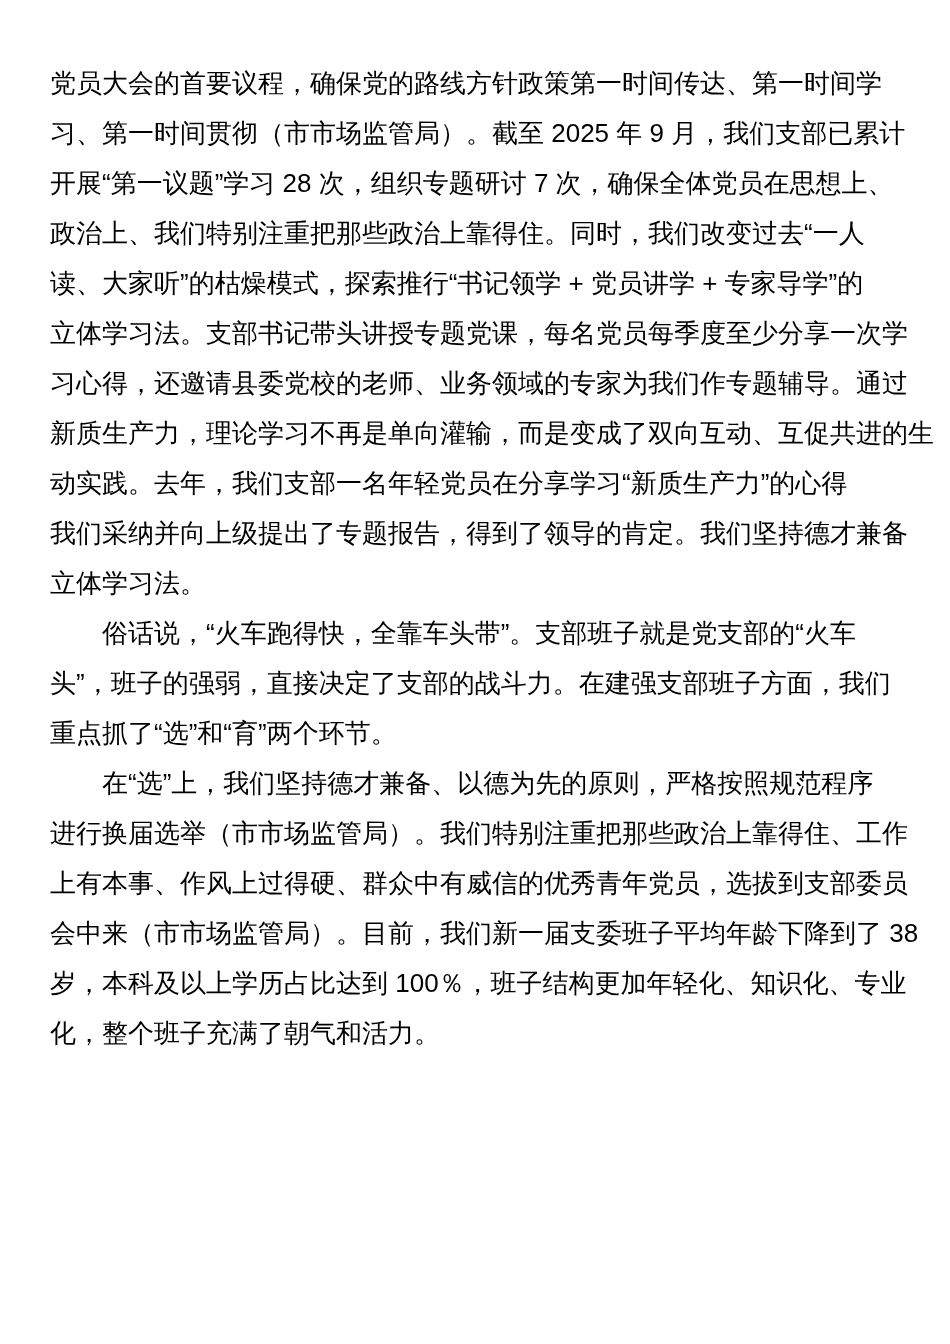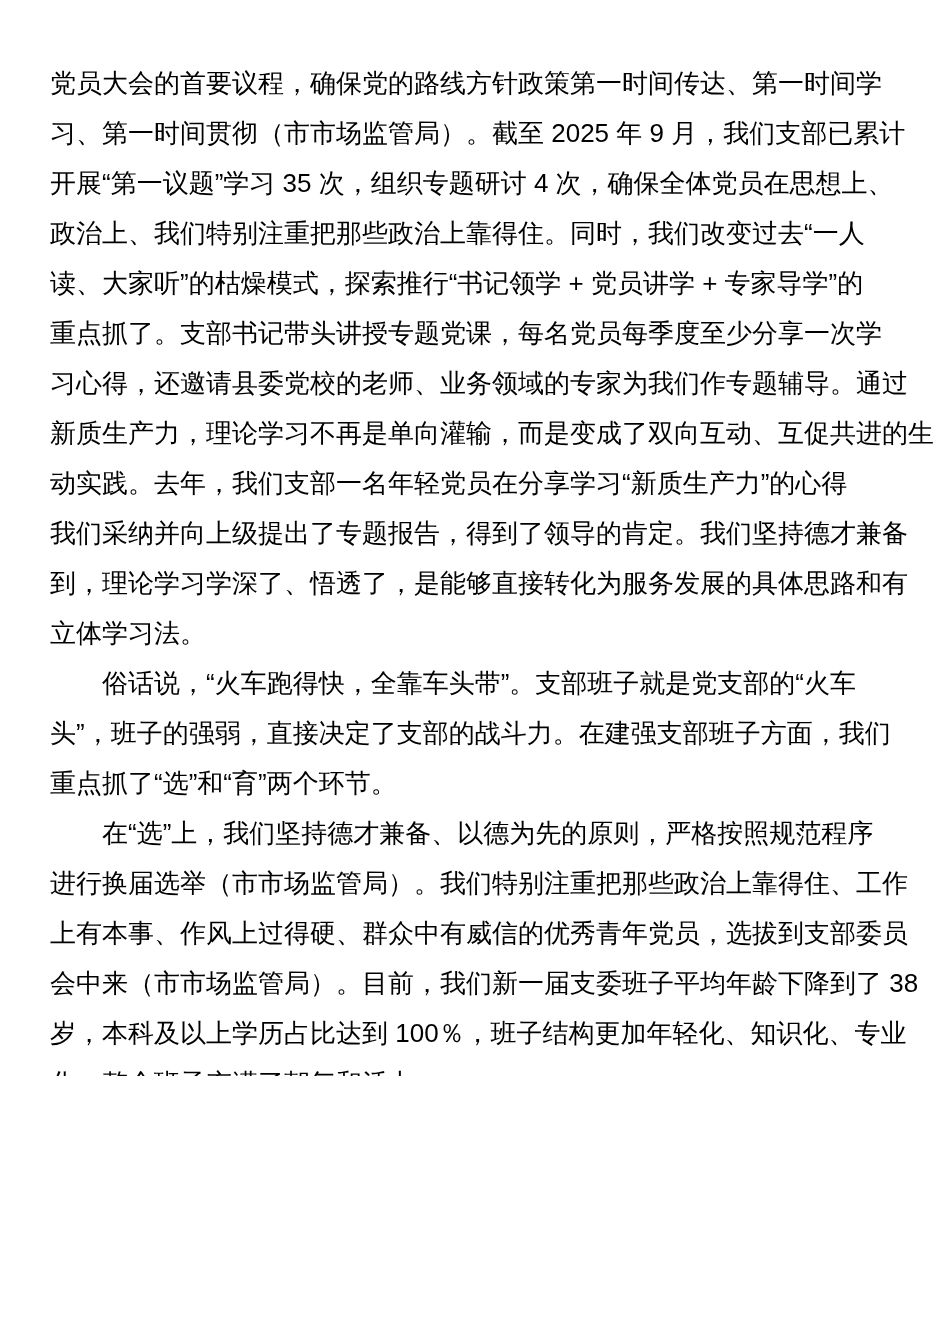--- a/index.html
+++ b/index.html
@@ -39,29 +39,28 @@
   }
 </style>
 </head>
 <body>
 
 <div class="page">
   <div class="text-block">
 
     <div class="line">党员大会的首要议程，确保党的路线方针政策第一时间传达、第一时间学</div>
     <div class="line">习、第一时间贯彻（市市场监管局）。截至 2025 年 9 月，我们支部已累计</div>
-    <div class="line">开展“第一议题”学习 35 次，组织专题研讨 4 次，确保全体党员在思想上、</div>
+    <div class="line">开展“第一议题”学习 28 次，组织专题研讨 7 次，确保全体党员在思想上、</div>
     <div class="line">政治上、我们特别注重把那些政治上靠得住。同时，我们改变过去“一人</div>
     <div class="line">读、大家听”的枯燥模式，探索推行“书记领学 + 党员讲学 + 专家导学”的</div>
-    <div class="line">重点抓了。支部书记带头讲授专题党课，每名党员每季度至少分享一次学</div>
+    <div class="line">立体学习法。支部书记带头讲授专题党课，每名党员每季度至少分享一次学</div>
     <div class="line">习心得，还邀请县委党校的老师、业务领域的专家为我们作专题辅导。通过</div>
     <div class="line">新质生产力，理论学习不再是单向灌输，而是变成了双向互动、互促共进的生</div>
     <div class="line">动实践。去年，我们支部一名年轻党员在分享学习“新质生产力”的心得</div>
     <div class="line">我们采纳并向上级提出了专题报告，得到了领导的肯定。我们坚持德才兼备</div>
-    <div class="line">到，理论学习学深了、悟透了，是能够直接转化为服务发展的具体思路和有</div>
     <div class="line">立体学习法。</div>
 
 
     <div class="line indent">俗话说，“火车跑得快，全靠车头带”。支部班子就是党支部的“火车</div>
     <div class="line">头”，班子的强弱，直接决定了支部的战斗力。在建强支部班子方面，我们</div>
     <div class="line">重点抓了“选”和“育”两个环节。</div>
 
     <div class="line indent">在“选”上，我们坚持德才兼备、以德为先的原则，严格按照规范程序</div>
     <div class="line">进行换届选举（市市场监管局）。我们特别注重把那些政治上靠得住、工作</div>
     <div class="line">上有本事、作风上过得硬、群众中有威信的优秀青年党员，选拔到支部委员</div>

